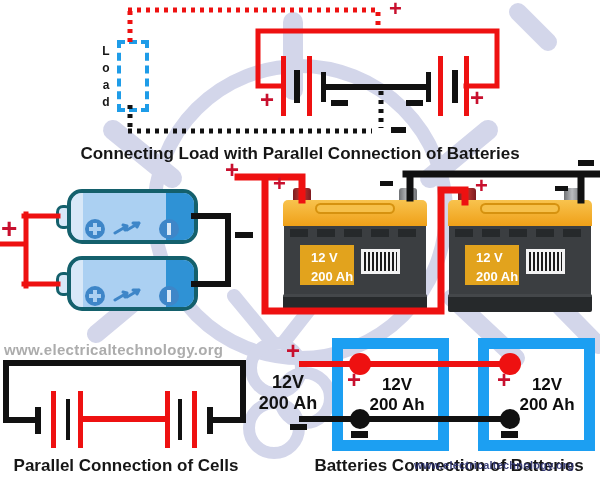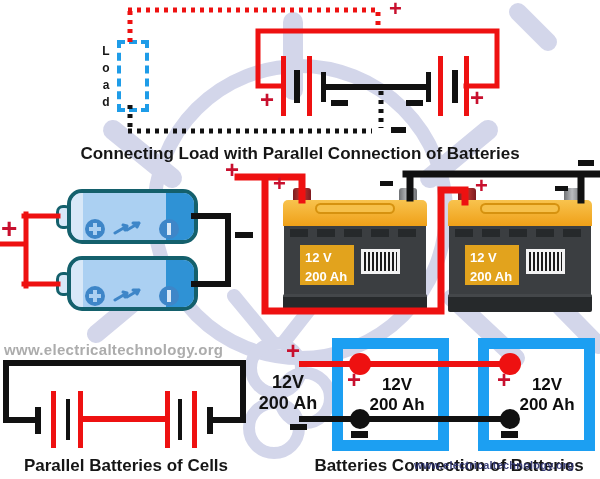--- a/index.html
+++ b/index.html
@@ -37,21 +37,21 @@
   .carbat{position:absolute;top:188px;width:144px;height:124px;z-index:2;}
   .carbat .term{position:absolute;top:0;width:18px;height:18px;border-radius:3px 3px 1px 1px;}
   .carbat .term.red{left:10px;background:linear-gradient(90deg,#7e1a1f,#c03a34 45%,#7e1a1f);}
   .carbat .term.gray{left:116px;background:linear-gradient(90deg,#6f7174,#b9bbbe 45%,#6f7174);}
   .carbat .cap{position:absolute;left:0;right:0;top:12px;height:26px;background:linear-gradient(#f8c34e,#efa018);border-radius:5px 5px 0 0;}
   .carbat .handle{position:absolute;left:32px;top:3px;width:80px;height:11px;background:#f6c04a;border:2px solid #d6920f;border-radius:6px;box-sizing:border-box;}
   .carbat .bbody{position:absolute;left:1px;right:1px;top:38px;bottom:14px;background:#3b3e41;}
   .carbat .ventrow{position:absolute;left:6px;right:6px;top:3px;height:8px;
     background:repeating-linear-gradient(90deg,#26292b 0 18px,#3b3e41 18px 27px);}
   .carbat .blabel{position:absolute;left:16px;top:19px;width:54px;height:40px;background:#e2a31d;color:#fff;
-    font-weight:bold;font-size:13px;line-height:19px;padding:3px 0 0 5px;box-sizing:border-box;white-space:nowrap;}
+    font-weight:bold;font-size:13px;line-height:19px;padding:3px 0 0 11px;box-sizing:border-box;white-space:nowrap;}
   .carbat .barcode{position:absolute;left:77px;top:23px;width:39px;height:25px;background:#f2f2f2;}
   .carbat .bars{position:absolute;left:3px;right:3px;top:3px;bottom:3px;
     background:repeating-linear-gradient(90deg,#1a1a1a 0 2px,transparent 2px 4px);}
   .carbat .base{position:absolute;left:0;right:0;bottom:0;height:15px;background:#26292b;border-top:3px solid #44474a;border-radius:2px;}
   
   .bluebox{position:absolute;top:338px;width:95px;height:91px;border:11px solid #1c9ff2;z-index:2;}
   .boxtext{position:absolute;font-weight:bold;color:#0d0d0d;text-align:center;z-index:4;font-size:17px;line-height:20px;white-space:nowrap;}
   .combinedtext{position:absolute;left:246px;top:372px;width:84px;font-weight:bold;font-size:18px;line-height:21px;text-align:center;z-index:4;white-space:nowrap;}
 </style>
 </head>
@@ -238,17 +238,17 @@
   <div class="minus" style="left:391px;top:127px;width:15px;height:6px;"></div>
   <div class="minus" style="left:235px;top:232px;width:18px;height:6px;"></div>
   <div class="minus" style="left:380px;top:181px;width:13px;height:5px;"></div>
   <div class="minus" style="left:555px;top:186px;width:13px;height:5px;"></div>
   <div class="minus" style="left:578px;top:160px;width:16px;height:6px;"></div>
   <div class="minus" style="left:290px;top:424px;width:17px;height:6px;"></div>
   <div class="minus" style="left:351px;top:431px;width:17px;height:7px;"></div>
   <div class="minus" style="left:501px;top:431px;width:17px;height:7px;"></div>
 
   <div class="wm-gray">www.electricaltechnology.org</div>
-  <div class="title" style="left:0;width:252px;top:456px;">Parallel Batteries of Cells</div>
+  <div class="title" style="left:0;width:252px;top:456px;">Parallel Connection of Cells</div>
   <div class="title" style="left:300px;width:298px;top:456px;">Batteries Connection of Batteries</div>
   <div class="wm-overlay">www.electricaltechnology.org</div>
 
 </div>
 
 </body></html>

